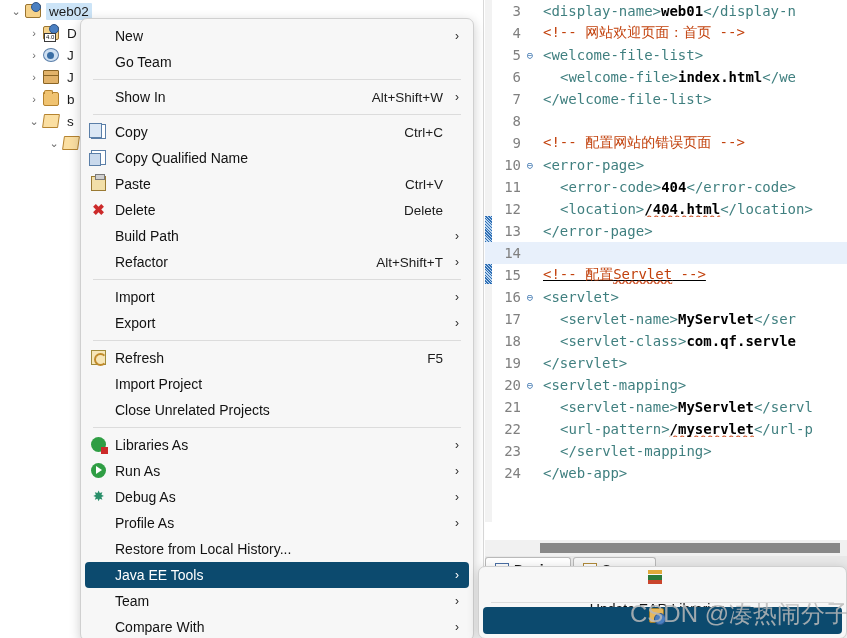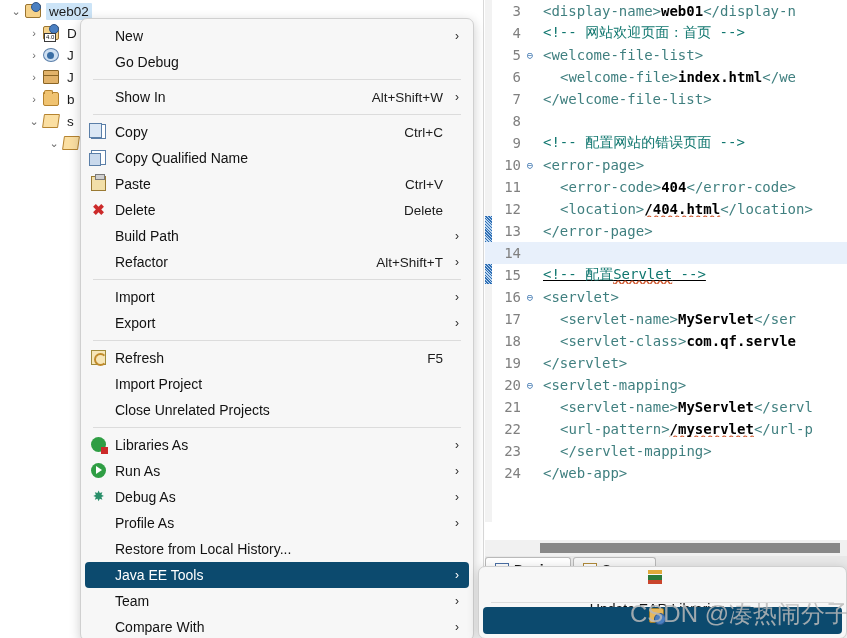--- a/index.html
+++ b/index.html
@@ -109,21 +109,21 @@
   .lnum {
     flex: 0 0 38px; width: 38px; text-align: right; padding-right: 2px;
     color: #808080; font-family: "DejaVu Sans Mono", monospace; font-size: 14px;
   }
   .fold {
     flex: 0 0 14px; width: 14px; text-align: center; color: #4a7fb5; font-size: 11px;
   }
   .ctext { flex: 1 1 auto; overflow: hidden; }
   .tag { color: #3f7f7f; }
   .txt { color: #000000; font-weight: bold; }
-  .cmt { color: #0f766e; }
+  .cmt { color: #c2410c; }
   .sq { text-decoration: underline wavy #d05a32; text-decoration-skip-ink: none; }
 
   #hscroll-track { position:absolute; left:0; bottom:82px; width:362px; height:16px; background:#f1f1f1; }
   #hscroll-thumb { position:absolute; left:55px; top:3px; width:300px; height:10px; background:#888888; }
 
   #tabbar {
     position: absolute; left: 0; bottom: 56px; width: 362px; height: 26px;
     background: #e8e8e8; display: flex; align-items: flex-end;
   }
   .etab {
@@ -266,21 +266,21 @@
   </div>
 
   <div id="ctxmenu">
       <div class="mi">
         <span class="mi-ico"></span>
         <span class="mi-label">New</span>
         <span class="mi-arrow">›</span>
       </div>
       <div class="mi">
         <span class="mi-ico"></span>
-        <span class="mi-label">Go Debug</span>
+        <span class="mi-label">Go Team</span>
         <span class="mi-arrow"></span>
       </div>
       <div class="sep"></div>
       <div class="mi">
         <span class="mi-ico"></span>
         <span class="mi-label">Show In</span>
         <span class="mi-accel">Alt+Shift+W</span>
         <span class="mi-arrow">›</span>
       </div>
       <div class="sep"></div>

